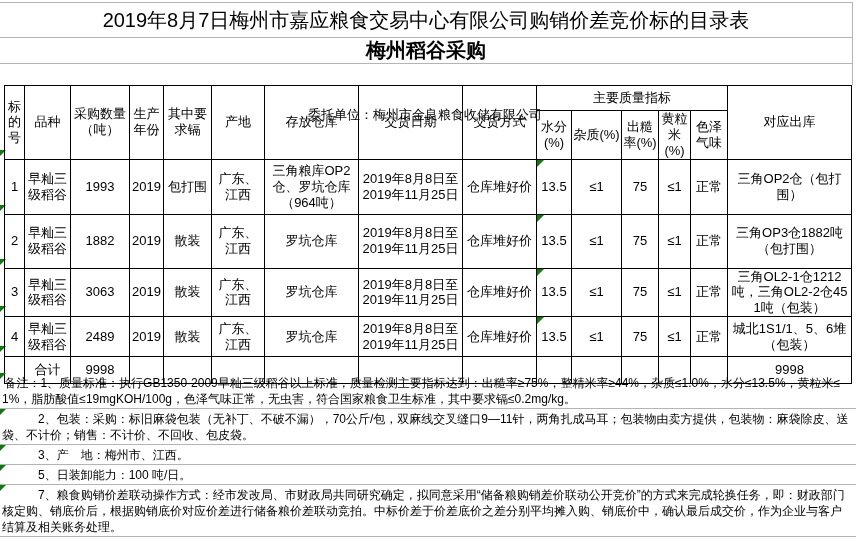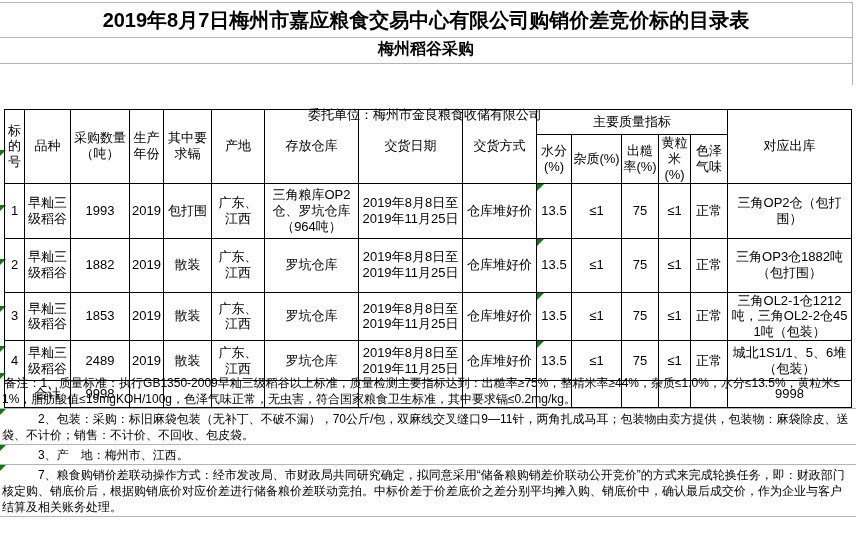--- a/index.html
+++ b/index.html
@@ -6,33 +6,33 @@
   html,body { margin:0; padding:0; }
   body {
     width:856px; height:556px; position:relative; overflow:hidden;
     background:#ffffff; color:#000;
     font-family:"Liberation Sans","DejaVu Sans",sans-serif;
   }
   .gridline-h { position:absolute; height:1px; background:#b4b4b4; left:0; width:852px; }
   .gridline-v { position:absolute; width:1px; background:#b4b4b4; }
   .doc-title {
     position:absolute; top:5px; left:0; width:852px; text-align:center;
-    font-size:20px; font-weight:bold; line-height:31px; white-space:nowrap;
+    font-size:20px; font-weight:normal; line-height:31px; white-space:nowrap;
   }
   .doc-subtitle {
     position:absolute; top:38px; left:0; width:852px; text-align:center;
-    font-size:16px; font-weight:bold; line-height:25px;font-family:Liberation Mono, monospace;
+    font-size:20px; font-weight:bold; line-height:25px;
   }
   .client-row {
     position:absolute; top:64px; left:5px; width:840px;
     font-size:13px; line-height:21px; text-align:center;margin-top:40px;
   }
   table.catalog {
     position:absolute; top:85px; left:4px; width:847px;
-    border-collapse:collapse; table-layout:fixed;margin-top:24px;
+    border-collapse:collapse; table-layout:fixed;
   }
   table.catalog td {
     border:1px solid #000; text-align:center; vertical-align:middle;
     font-size:13px; line-height:1.22; padding:0 1px; overflow:hidden;
     word-break:break-all;
   }
   tr.hr1 { height:25px; } tr.hr2 { height:40px; }
   tr.dr1 { height:55px; } tr.dr2 { height:54px; }
   tr.dr3 { height:47px; } tr.dr4 { height:40px; }
   tr.tr-total { height:27px; }
@@ -154,21 +154,21 @@
         <td>≤1</td>
         <td>75</td>
         <td>≤1</td>
         <td>正常</td>
         <td>三角OP3仓1882吨（包打围）</td>
       </tr>
 
       <tr class="dr3">
         <td>3</td>
         <td>早籼三级稻谷</td>
-        <td>1853</td>
+        <td>3063</td>
         <td>2019</td>
         <td>散装</td>
         <td>广东、江西</td>
         <td>罗坑仓库</td>
         <td>2019年8月8日至2019年11月25日</td>
         <td>仓库堆好价</td>
         <td class="marked">13.5</td>
         <td>≤1</td>
         <td>75</td>
         <td>≤1</td>
@@ -211,16 +211,17 @@
         <td></td>
         <td>9998</td>
       </tr>
     </tbody>
   </table>
 
   <div class="notes">
     <div class="note n1 n-first">备注：1、质量标准：执行GB1350-2009早籼三级稻谷以上标准，质量检测主要指标达到：出糙率≥75%，整精米率≥44%，杂质≤1.0%，水分≤13.5%，黄粒米≤1%，脂肪酸值≤19mgKOH/100g，色泽气味正常，无虫害，符合国家粮食卫生标准，其中要求镉≤0.2mg/kg。</div>
     <div class="note n2 n-indent">2、包装：采购：标旧麻袋包装（无补丁、不破不漏），70公斤/包，双麻线交叉缝口9—11针，两角扎成马耳；包装物由卖方提供，包装物：麻袋除皮、送袋、不计价；销售：不计价、不回收、包皮袋。</div>
     <div class="note n3 n-indent">3、产　地：梅州市、江西。</div>
+    <div class="note n5 n-indent">5、日装卸能力：100 吨/日。</div>
     <div class="note n7 n-indent">7、粮食购销价差联动操作方式：经市发改局、市财政局共同研究确定，拟同意采用“储备粮购销差价联动公开竞价”的方式来完成轮换任务，即：财政部门核定购、销底价后，根据购销底价对应价差进行储备粮价差联动竞拍。中标价差于价差底价之差分别平均摊入购、销底价中，确认最后成交价，作为企业与客户结算及相关账务处理。</div>
   </div>
 
 </div>
 
 </body></html>

